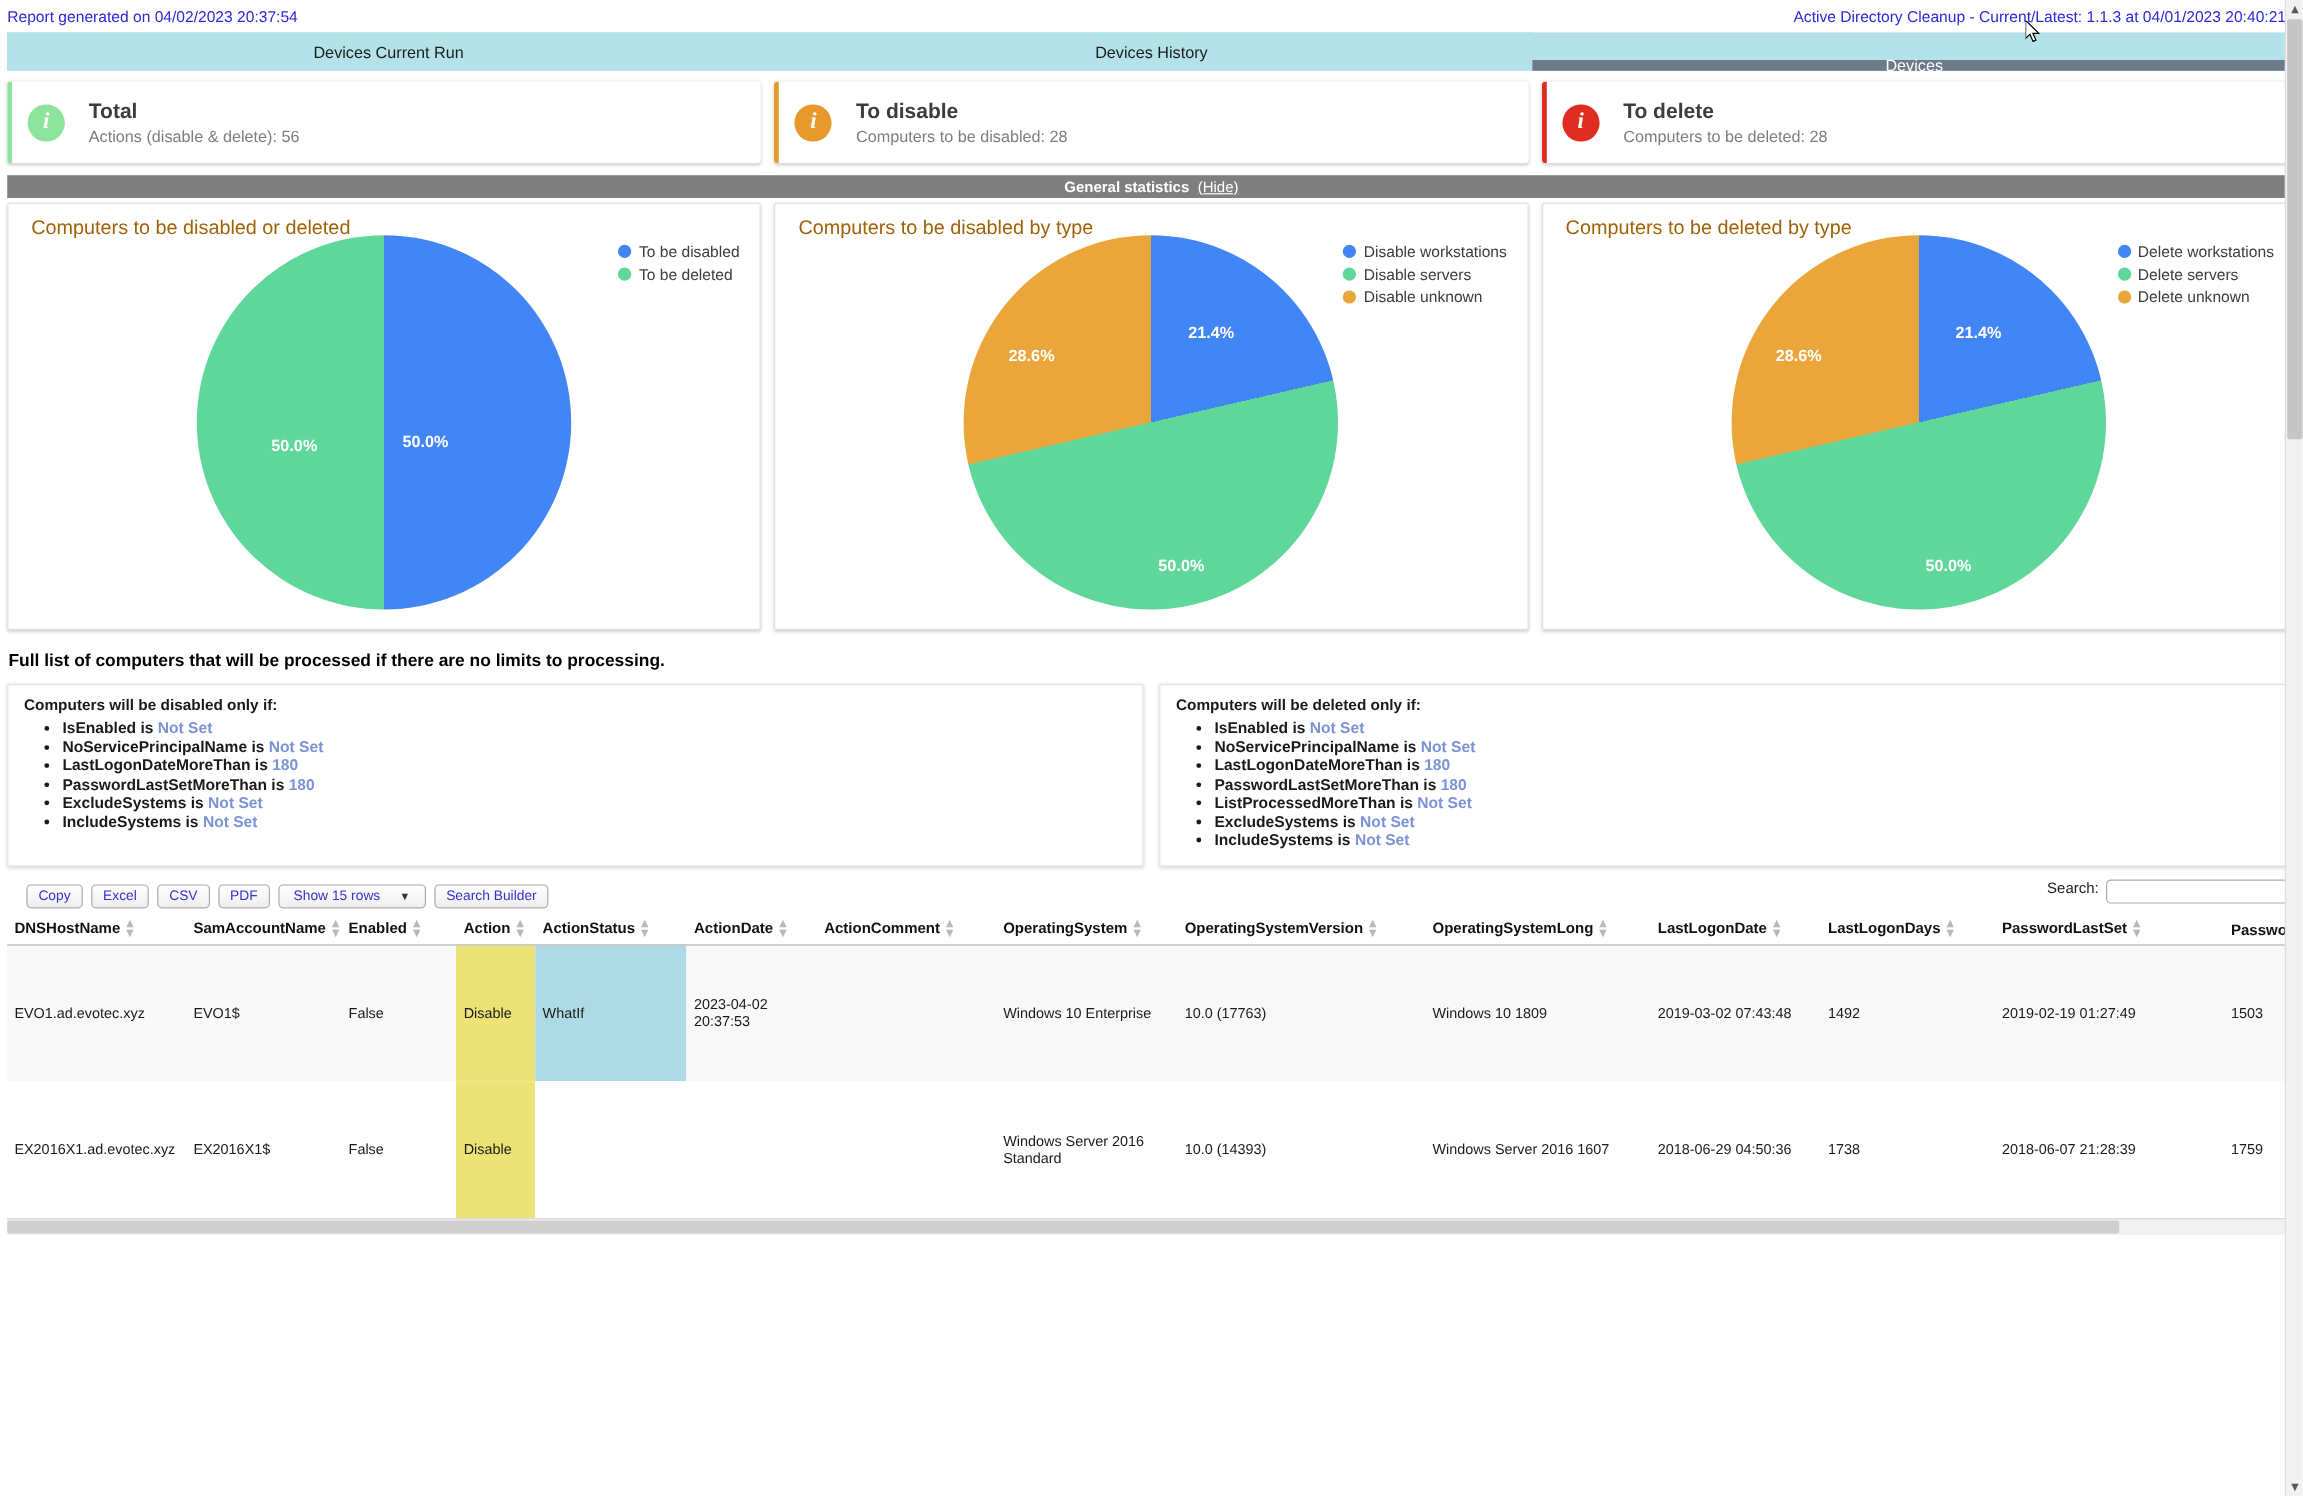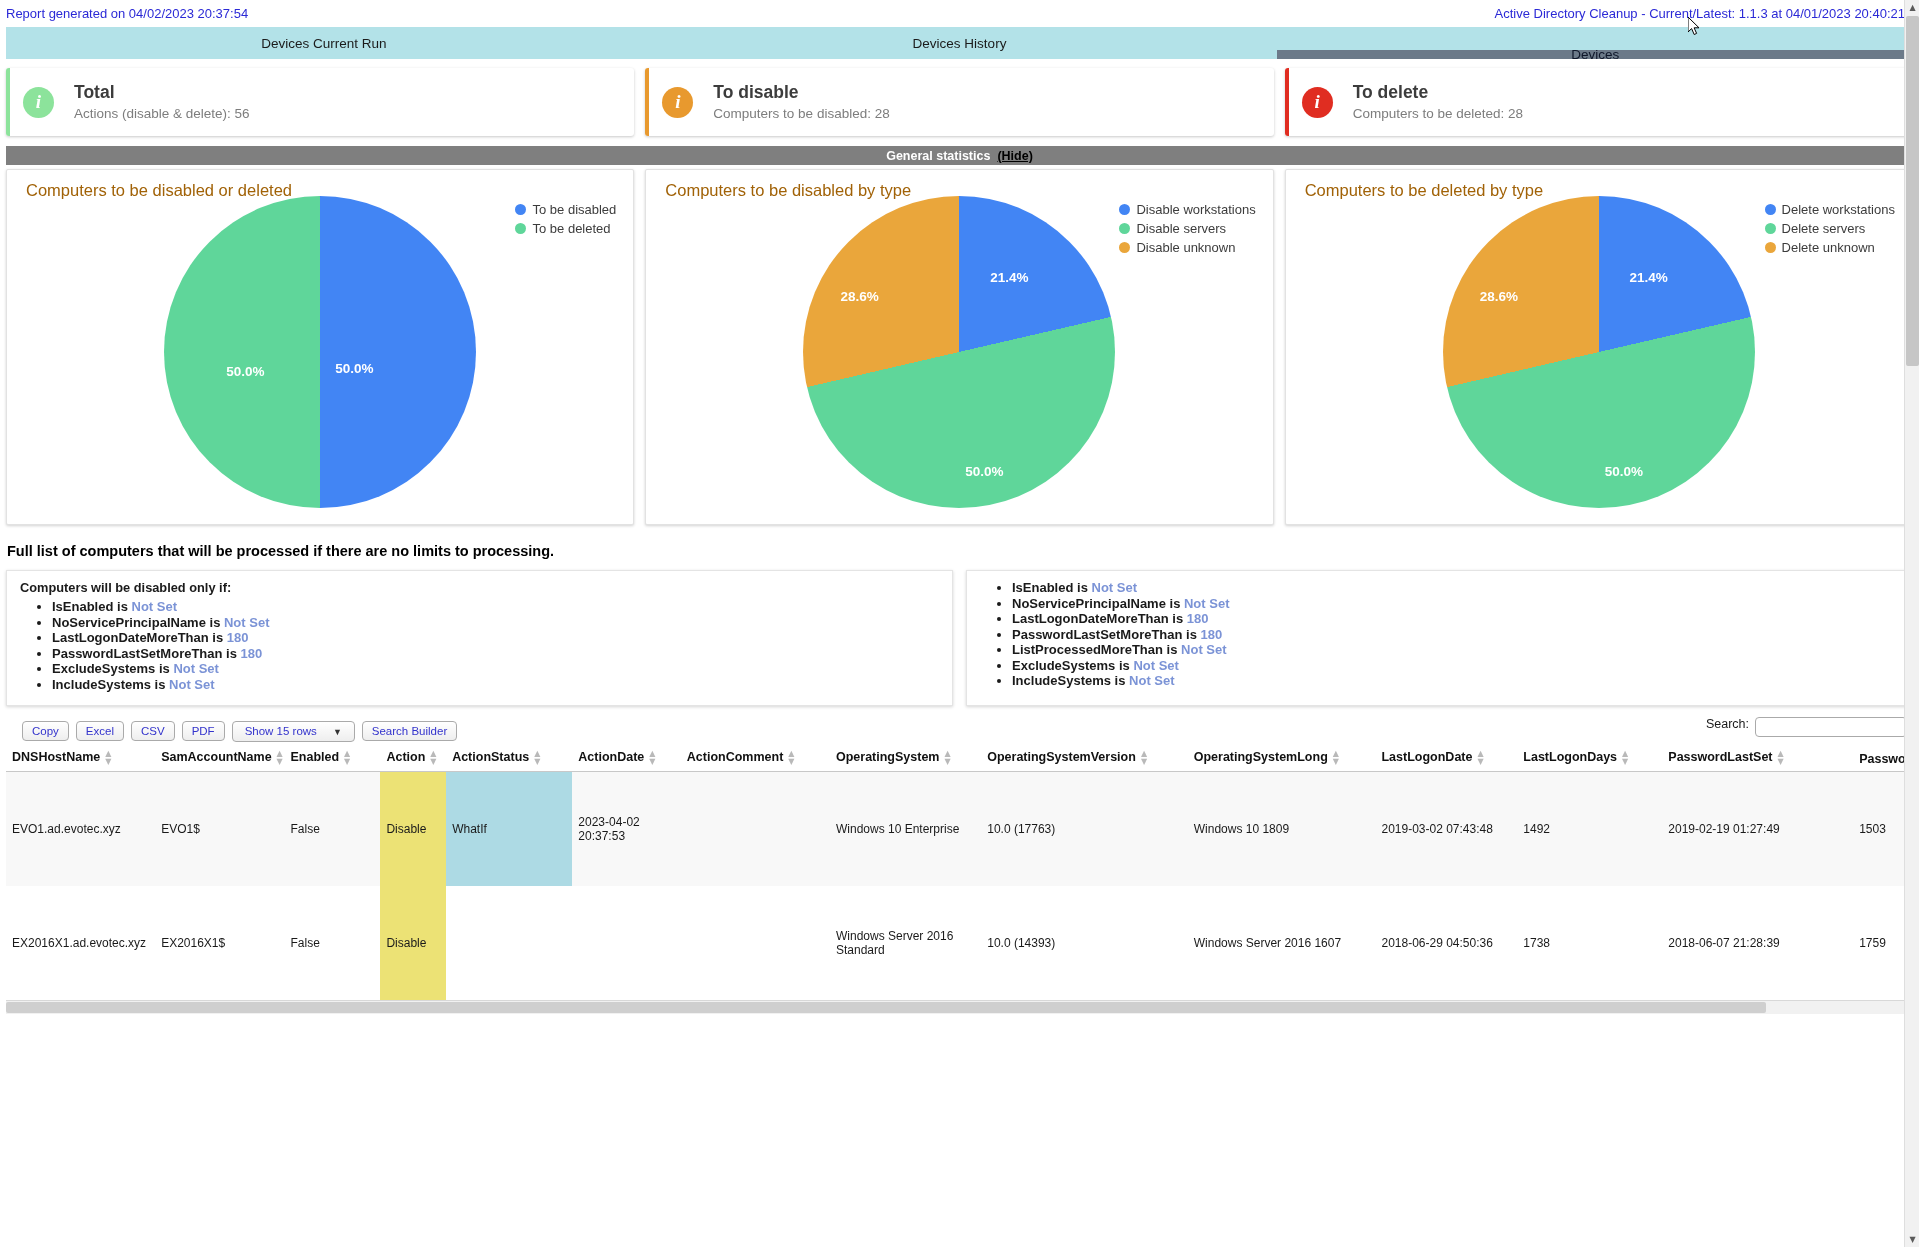--- a/index.html
+++ b/index.html
@@ -47,21 +47,21 @@
     align-items: center;
     justify-content: center;
     font-size: 13.5px;
     color: #1b1b1b;
     background: #b3e2e8;
     cursor: pointer;
     user-select: none;
   }
   .tab.active {
     background: #6c7a89;
-    color: #0f172a;
+    color: #ffffff;
     margin-top: 23px;
   }
 
   
   .cards {
     display: flex;
     gap: 11px;
     margin: 9px 6px 0 6px;
   }
   .card {
@@ -119,23 +119,23 @@
     height: 19px;
     background: #7f7f7f;
     color: #ffffff;
     font-size: 12.5px;
     font-weight: bold;
     display: flex;
     align-items: center;
     justify-content: center;
   }
   .stat-band a {
-    color: #000000;
+    color: #ffffff;
     margin-left: 7px;
-    font-weight: bold;
+    font-weight: normal;
     text-decoration: underline;
   }
 
   
   .charts {
     display: flex;
     gap: 11px;
     margin: 4px 6px 0 6px;
   }
   .chart-card {
@@ -507,20 +507,21 @@
       <ul>
         <li><span>IsEnabled</span><span class="is"> is </span><span class="val">Not Set</span></li>
         <li><span>NoServicePrincipalName</span><span class="is"> is </span><span class="val">Not Set</span></li>
         <li><span>LastLogonDateMoreThan</span><span class="is"> is </span><span class="val">180</span></li>
         <li><span>PasswordLastSetMoreThan</span><span class="is"> is </span><span class="val">180</span></li>
         <li><span>ExcludeSystems</span><span class="is"> is </span><span class="val">Not Set</span></li>
         <li><span>IncludeSystems</span><span class="is"> is </span><span class="val">Not Set</span></li>
       </ul>
     </div>
     <div class="criteria">
+      <h4>Computers will be deleted only if:</h4>
       <ul>
         <li><span>IsEnabled</span><span class="is"> is </span><span class="val">Not Set</span></li>
         <li><span>NoServicePrincipalName</span><span class="is"> is </span><span class="val">Not Set</span></li>
         <li><span>LastLogonDateMoreThan</span><span class="is"> is </span><span class="val">180</span></li>
         <li><span>PasswordLastSetMoreThan</span><span class="is"> is </span><span class="val">180</span></li>
         <li><span>ListProcessedMoreThan</span><span class="is"> is </span><span class="val">Not Set</span></li>
         <li><span>ExcludeSystems</span><span class="is"> is </span><span class="val">Not Set</span></li>
         <li><span>IncludeSystems</span><span class="is"> is </span><span class="val">Not Set</span></li>
       </ul>
     </div>

